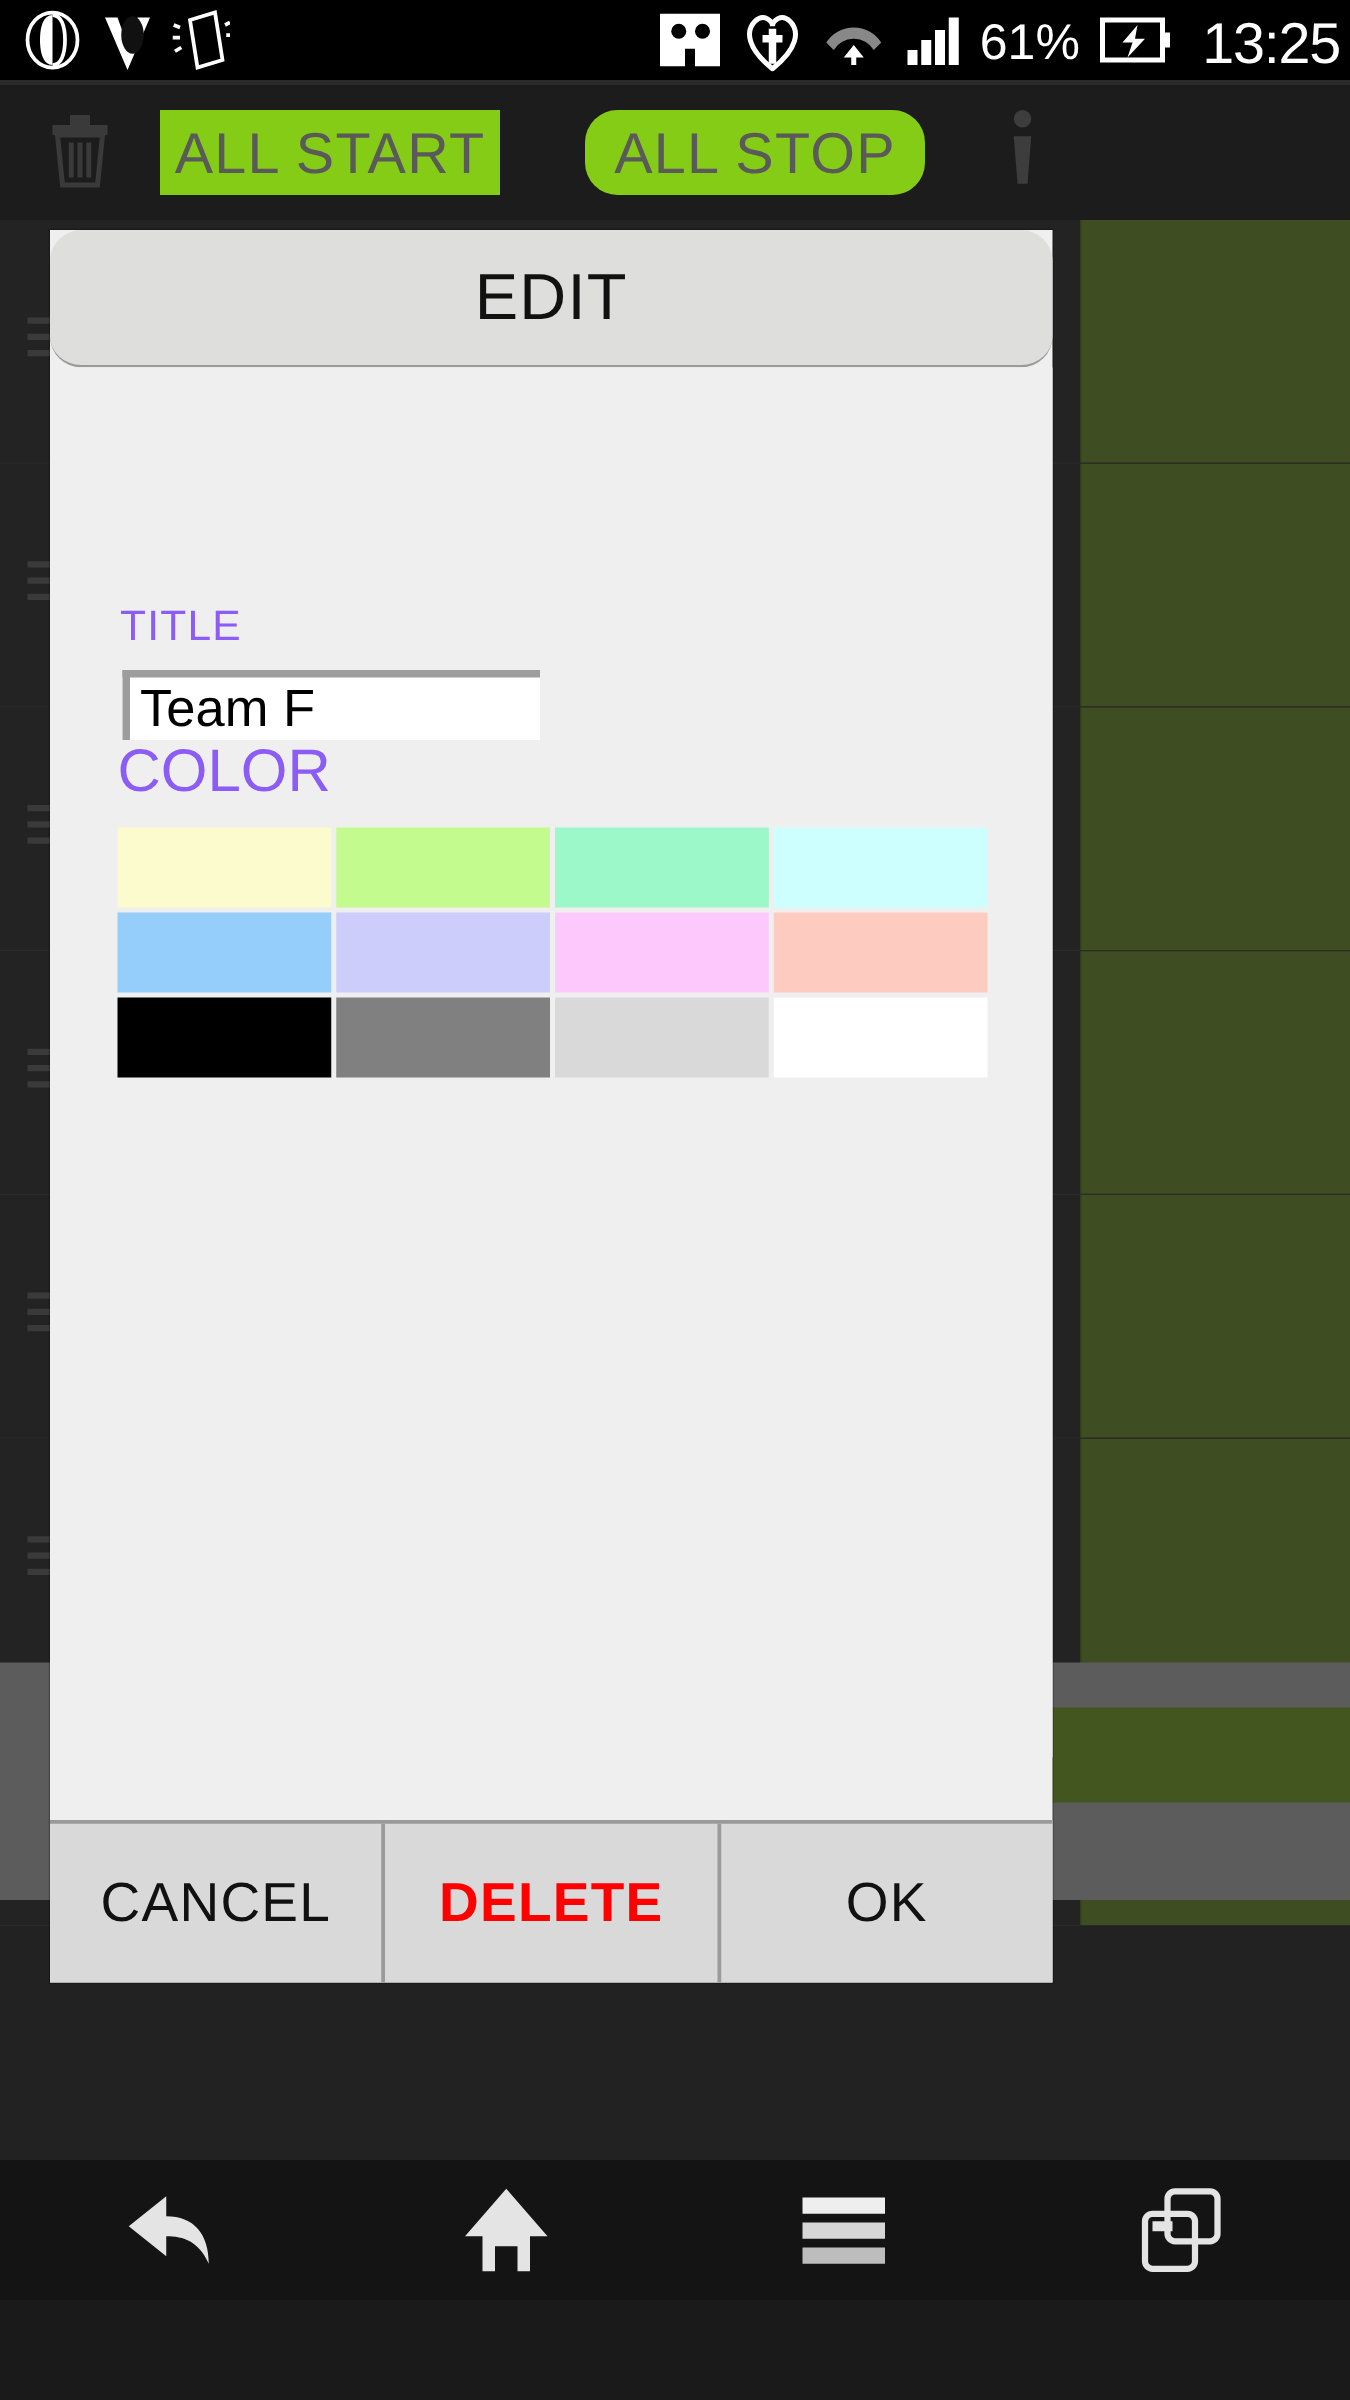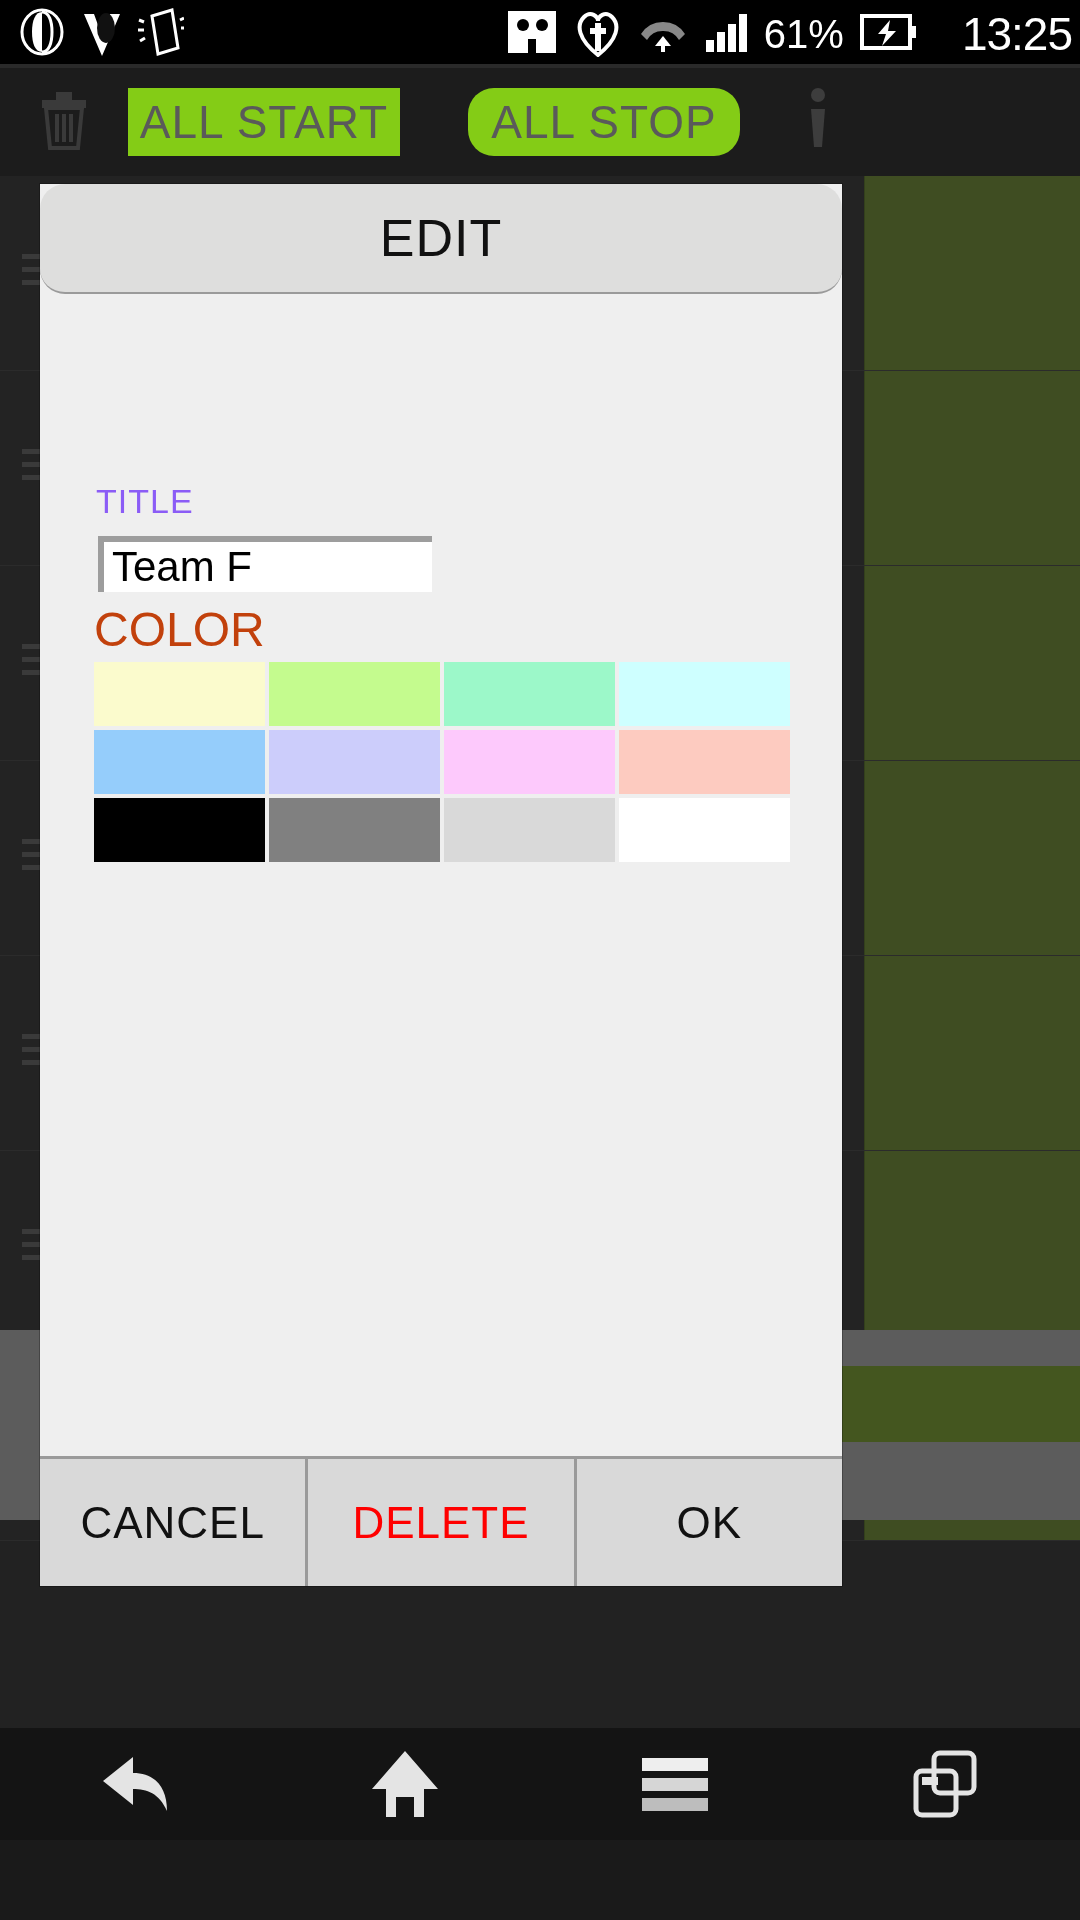--- a/index.html
+++ b/index.html
@@ -13,21 +13,21 @@
 
   
   #statusbar{
     position:absolute; left:0; top:0; width:1080px; height:68px;
     background:#000; display:flex; align-items:center;
   }
   .sb-left{ display:flex; align-items:center; gap:14px; padding-left:18px; }
   .sb-right{ margin-left:auto; display:flex; align-items:center; gap:16px; padding-right:8px; }
   .sb-ico{ display:block; }
   .sb-text{ color:#fff; font-size:40px; letter-spacing:0px; font-weight:400; }
-  #sb-clock{ color:#fff; font-size:46px; margin-left:28px; letter-spacing:-1px; }
+  #sb-clock{ color:#fff; font-size:46px; margin-left:8px; letter-spacing:-1px; }
   .sb-divider{ position:absolute; left:0; bottom:0; width:1080px; height:4px; background:#2a2a2a; }
 
   
   #app-bg{ position:absolute; left:0; top:68px; width:1080px; height:1772px; background:#222; }
   #topbar{
     position:absolute; left:0; top:0; width:1080px; height:108px;
     background:#1c1c1c; display:flex; align-items:center;
   }
   #trash-icon{ margin-left:36px; }
   .top-btn{
@@ -89,38 +89,38 @@
   #title-input-wrap{
     position:absolute; left:58px; top:242px; width:334px; height:56px;
     background:#fff; border-top:6px solid #9d9d9d; border-left:6px solid #9d9d9d;
   }
   #title-input{
     width:100%; height:100%; border:0; outline:0; background:transparent;
     font-family:"Liberation Sans", sans-serif; font-size:42px; color:#000;
     padding-left:8px; line-height:1;
   }
   #label-color{
-    position:absolute; left:54px; top:308px; font-size:48px; color:#c2410c;
+    position:absolute; left:54px; top:296px; font-size:48px; color:#8b5cf6;
   }
   #color-grid{
     position:absolute; left:54px; top:368px; width:696px;
     display:grid; grid-template-columns:repeat(4, 1fr); gap:4px;
   }
   .swatch{ height:64px; cursor:pointer; }
 
   #dialog-buttons{
     position:absolute; left:0; bottom:0; width:802px; height:130px;
     background:#d9d9d9; border-top:3px solid #9a9a9a; display:flex;
   }
   .dlg-btn{
     flex:1; display:flex; align-items:center; justify-content:center;
     font-size:44px; color:#111; letter-spacing:1px;
   }
   .dlg-btn + .dlg-btn{ border-left:3px solid #9a9a9a; }
-  #btn-delete{ font-weight:normal; }
+  #btn-delete{ font-weight:bold; }
 </style>
 </head>
 <body>
 
 <div id="screen">
 
   <div id="statusbar">
     <div class="sb-left">
       <span class="sb-ico">
         <svg width="48" height="48" viewBox="0 0 48 48">

